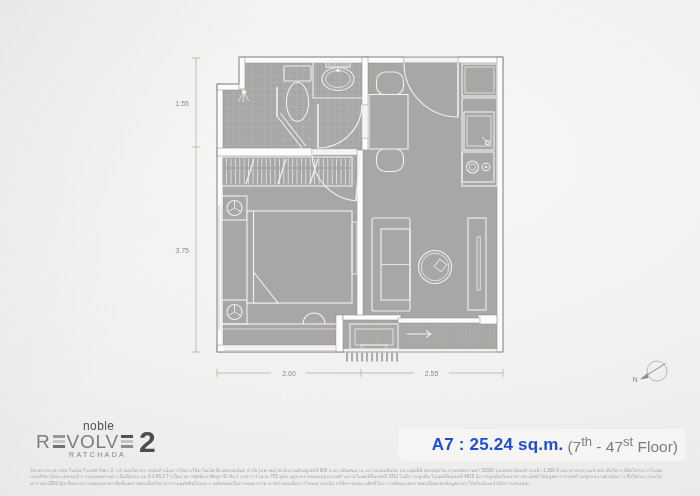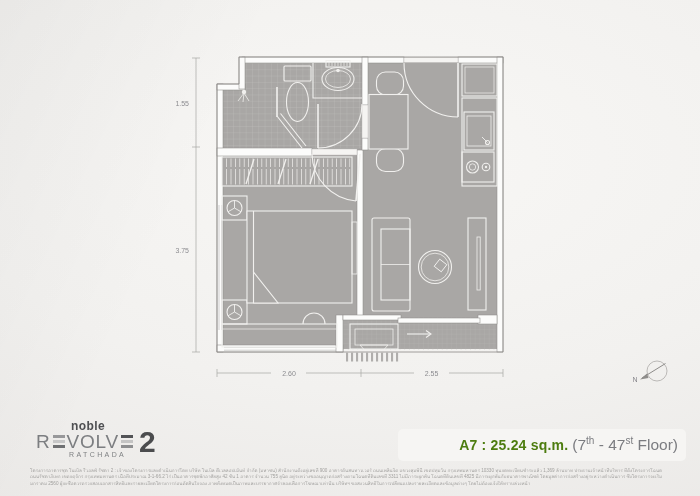--- a/index.html
+++ b/index.html
@@ -6,42 +6,42 @@
   .page{
     position:relative;width:700px;height:496px;overflow:hidden;
     background:
       linear-gradient(115deg, rgba(0,0,0,0.035), rgba(0,0,0,0) 30%),
       radial-gradient(120% 90% at 55% 32%, #f8f7f5 0%, #f2f1ef 52%, #e9e7e5 100%);
     font-family:"Liberation Sans", sans-serif;
   }
   .plan-svg{position:absolute;left:0;top:0;}
   
   .logo{position:absolute;left:36px;top:419px;}
-  .logo-brand{font-size:12px;font-weight:bold;color:#4e4f52;letter-spacing:.4px;margin-left:6px;padding-left:29px;}
+  .logo-brand{font-size:12px;font-weight:normal;color:#4e4f52;letter-spacing:.4px;margin-left:18px;padding-left:29px;}
   .logo-row{display:flex;align-items:center;height:17px;margin-top:0px;}
   .rev-text{font-size:19px;font-weight:500;color:#7c7e81;letter-spacing:.8px;line-height:17px;}
   .e-bars{display:inline-flex;flex-direction:column;justify-content:space-between;width:12px;height:13px;margin:0 2px;}
   .e-bars i{display:block;height:3px;}
   .e-bars .b1{background:#98989a;}
   .e-bars .b2{background:#c7c7c7;}
   .e-bars .b3{background:#6f7072;}
   .e-bars.e2 .b1{background:#525356;}
   .e-bars.e2 .b2{background:#c4c4c4;}
   .e-bars.e2 .b3{background:#8d8e90;}
   .logo-num{font-size:30px;font-weight:bold;color:#4b4c4e;line-height:24px;margin-left:4px;}
   .logo-sub{font-size:7px;letter-spacing:2.4px;color:#7f8183;margin-left:33px;margin-top:1px;}
   
   .unit-box{
     position:absolute;left:398px;top:429px;width:288px;height:32px;
     background:#f6f5f3;border-radius:5px;
     display:flex;align-items:center;justify-content:flex-end;padding-right:8px;box-sizing:border-box;
   }
-  .u-bold{font-size:14px;font-weight:bold;color:#4d7c0f;letter-spacing:.2px;}
+  .u-bold{font-size:17px;font-weight:bold;color:#1d4ed8;letter-spacing:.2px;}
   .u-reg{font-size:15.5px;color:#7b7c80;margin-left:4px;}
-  .u-reg sup{font-size:10px;}
+  .u-reg sup{font-size:13px;}
   
   .disclaimer{position:absolute;left:30px;top:468px;width:632px;color:#a2a19f;}
   .disclaimer div{font-size:4.6px;line-height:6.3px;white-space:nowrap;overflow:hidden;}
 </style>
 </head>
 <body>
 
 <div class="page">
 
   <svg class="plan-svg" width="700" height="496" viewBox="0 0 700 496">

